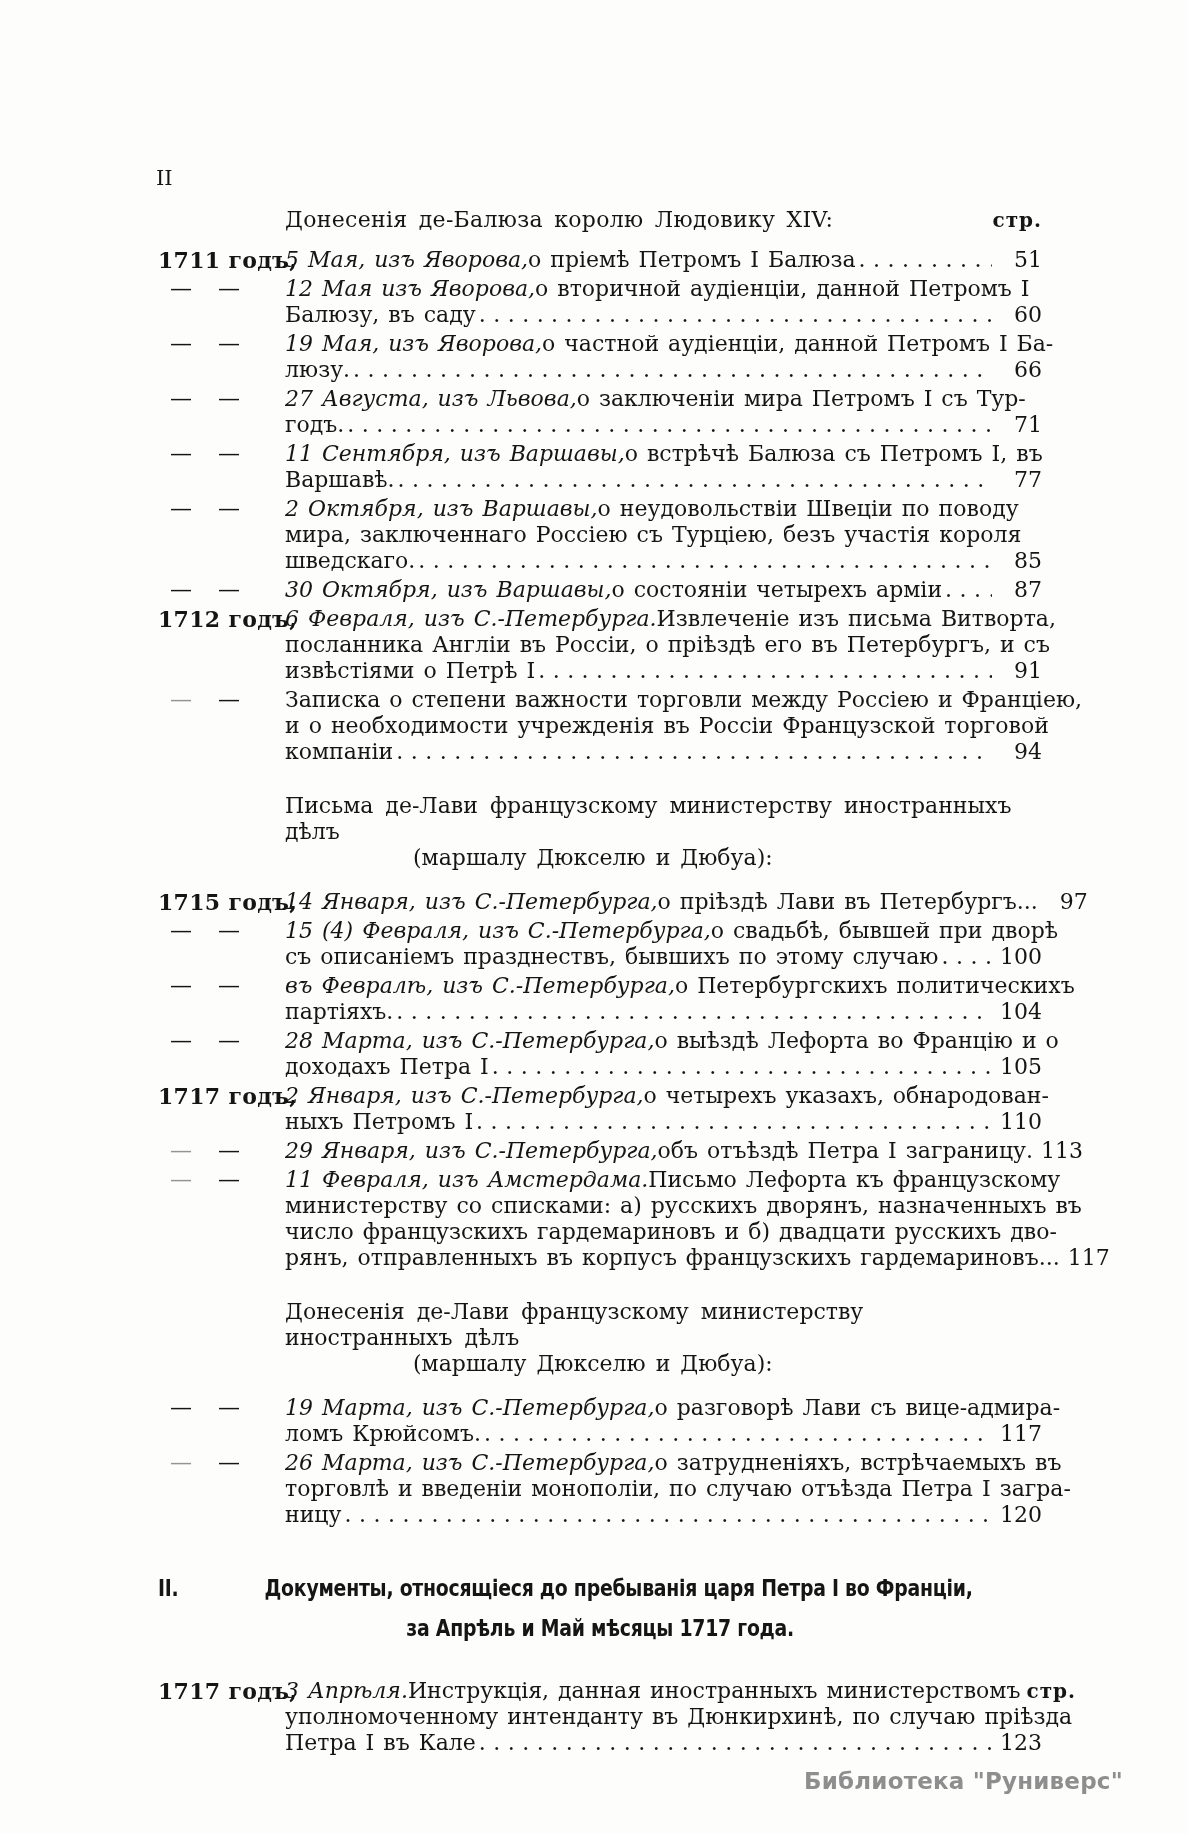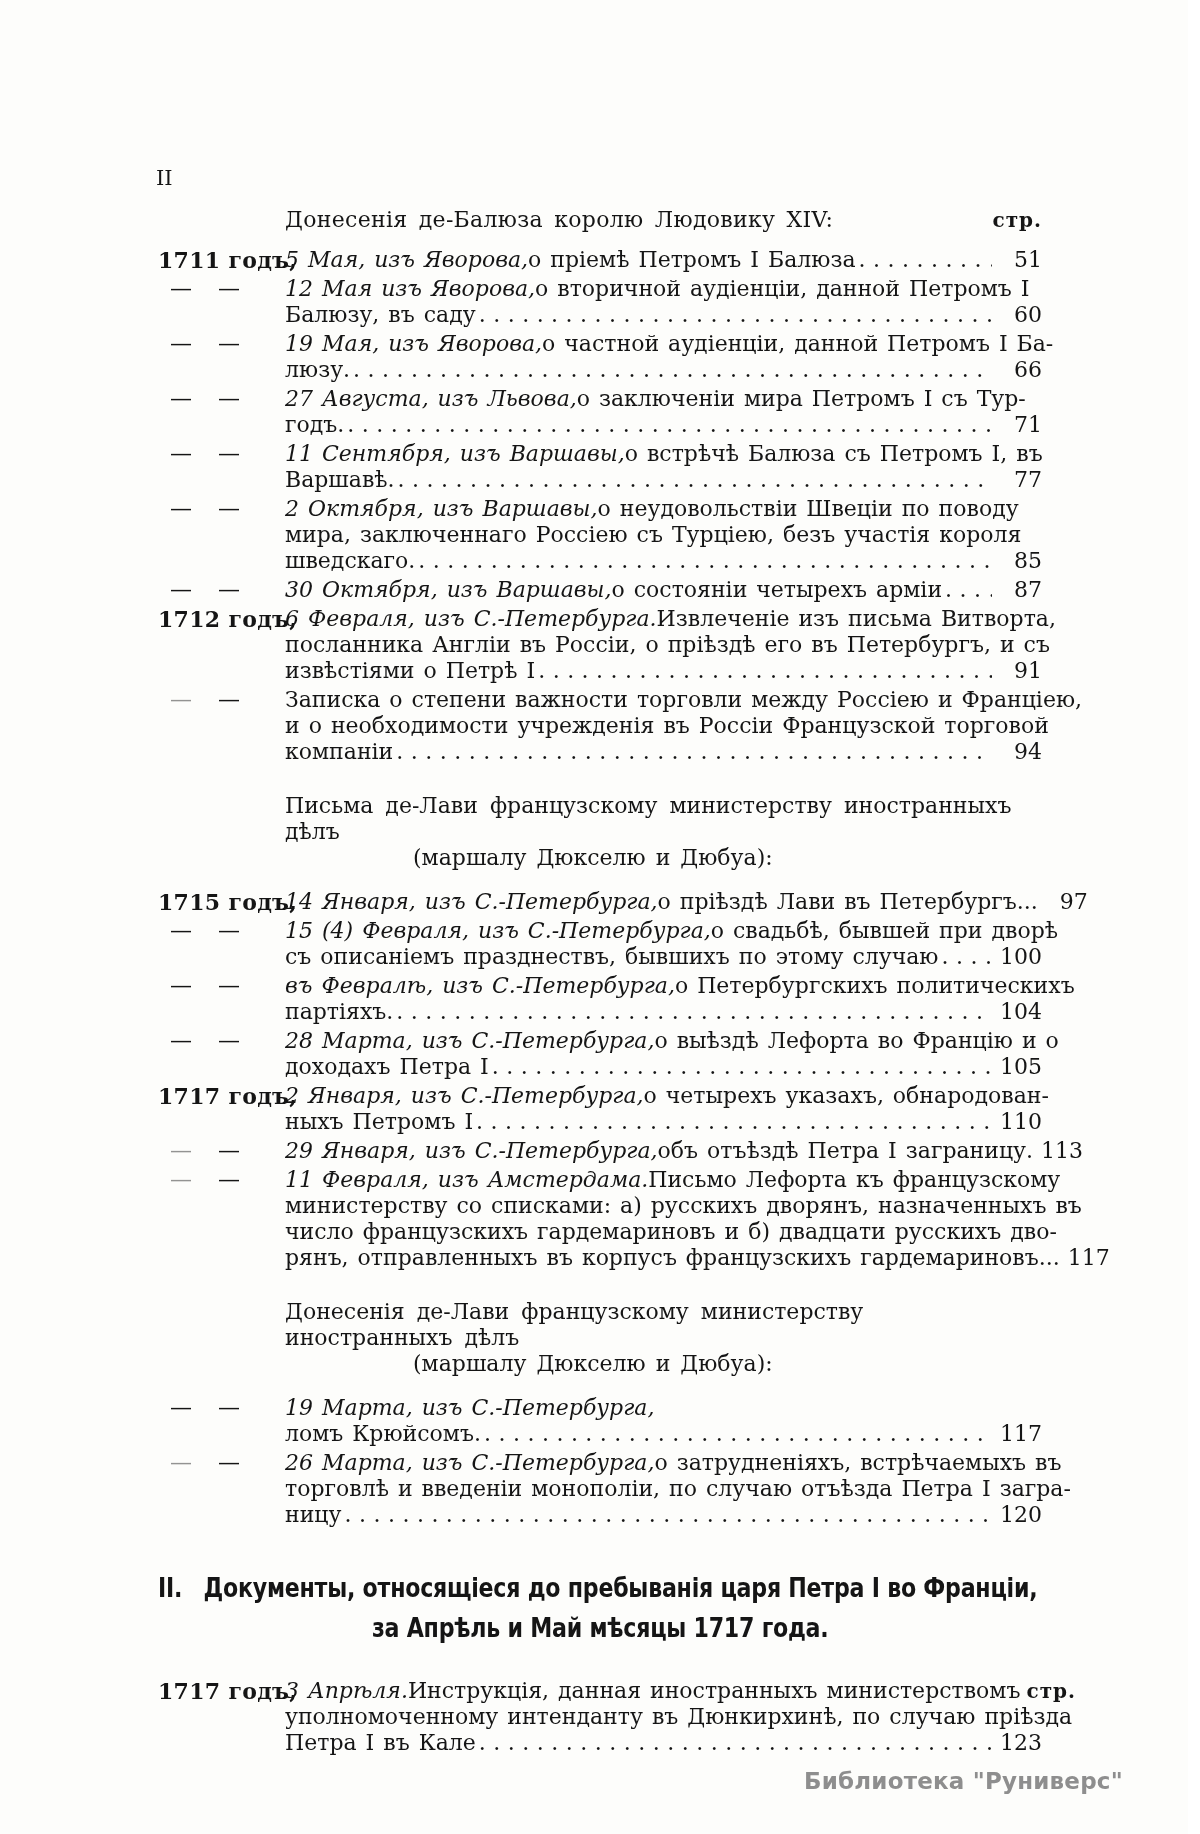--- a/index.html
+++ b/index.html
@@ -34,21 +34,21 @@
   .line .txt { flex:none; word-spacing:2px; }
   .line i { flex:none; font-style:italic; word-spacing:2px; }
   .dots { flex:1 1 auto; min-width:10px; overflow:hidden; margin:0 6px 0 3px; }
   .dots::after {
     content:"..........................................................................................";
     letter-spacing:7.5px;
   }
   .pg { flex:none; min-width:44px; text-align:right; }
   .section-heading {
     font-family:"DejaVu Sans", sans-serif; font-weight:bold;
-    font-size:27px; line-height:40px; letter-spacing:-0.3px;
+    font-size:23px; line-height:40px; letter-spacing:-0.3px;
     margin:40px 0 30px;
   }
   .sec-l1 { display:flex; width:122%; transform:scaleX(0.82); transform-origin:0 0; }
   .sec-num { flex:none; margin-right:20px; }
   .sec-text { flex:1; text-align:center; }
   .sec-l2 { width:122%; transform:scaleX(0.82); transform-origin:0 0; text-align:center; }
   .watermark {
     position:absolute; left:804px; top:1768px;
     font-family:"DejaVu Sans", sans-serif; font-weight:bold;
     font-size:23px; color:#8e8e8e; letter-spacing:0.2px;
@@ -297,20 +297,21 @@
       </div>
       <div class="subheader">
         <div class="sh1">Донесенія де-Лави французскому министерству иностранныхъ дѣлъ</div>
         <div class="sh2">(маршалу Дюкселю и Дюбуа):</div>
       </div>
       <div class="entry">
         <div class="year-col dash-pair"><span>—</span><span>—</span></div>
         <div class="entry-body">
           <div class="line">
             <i>19 Марта, изъ С.-Петербурга,</i>
+            <span class="txt"> о разговорѣ Лави съ вице-адмира-</span>
           </div>
           <div class="line">
             <span class="txt">ломъ Крюйсомъ.</span>
             <span class="dots"></span>
             <span class="pg">117</span>
           </div>
         </div>
       </div>
       <div class="entry">
         <div class="year-col dash-pair"><span class="faint">—</span><span>—</span></div>

